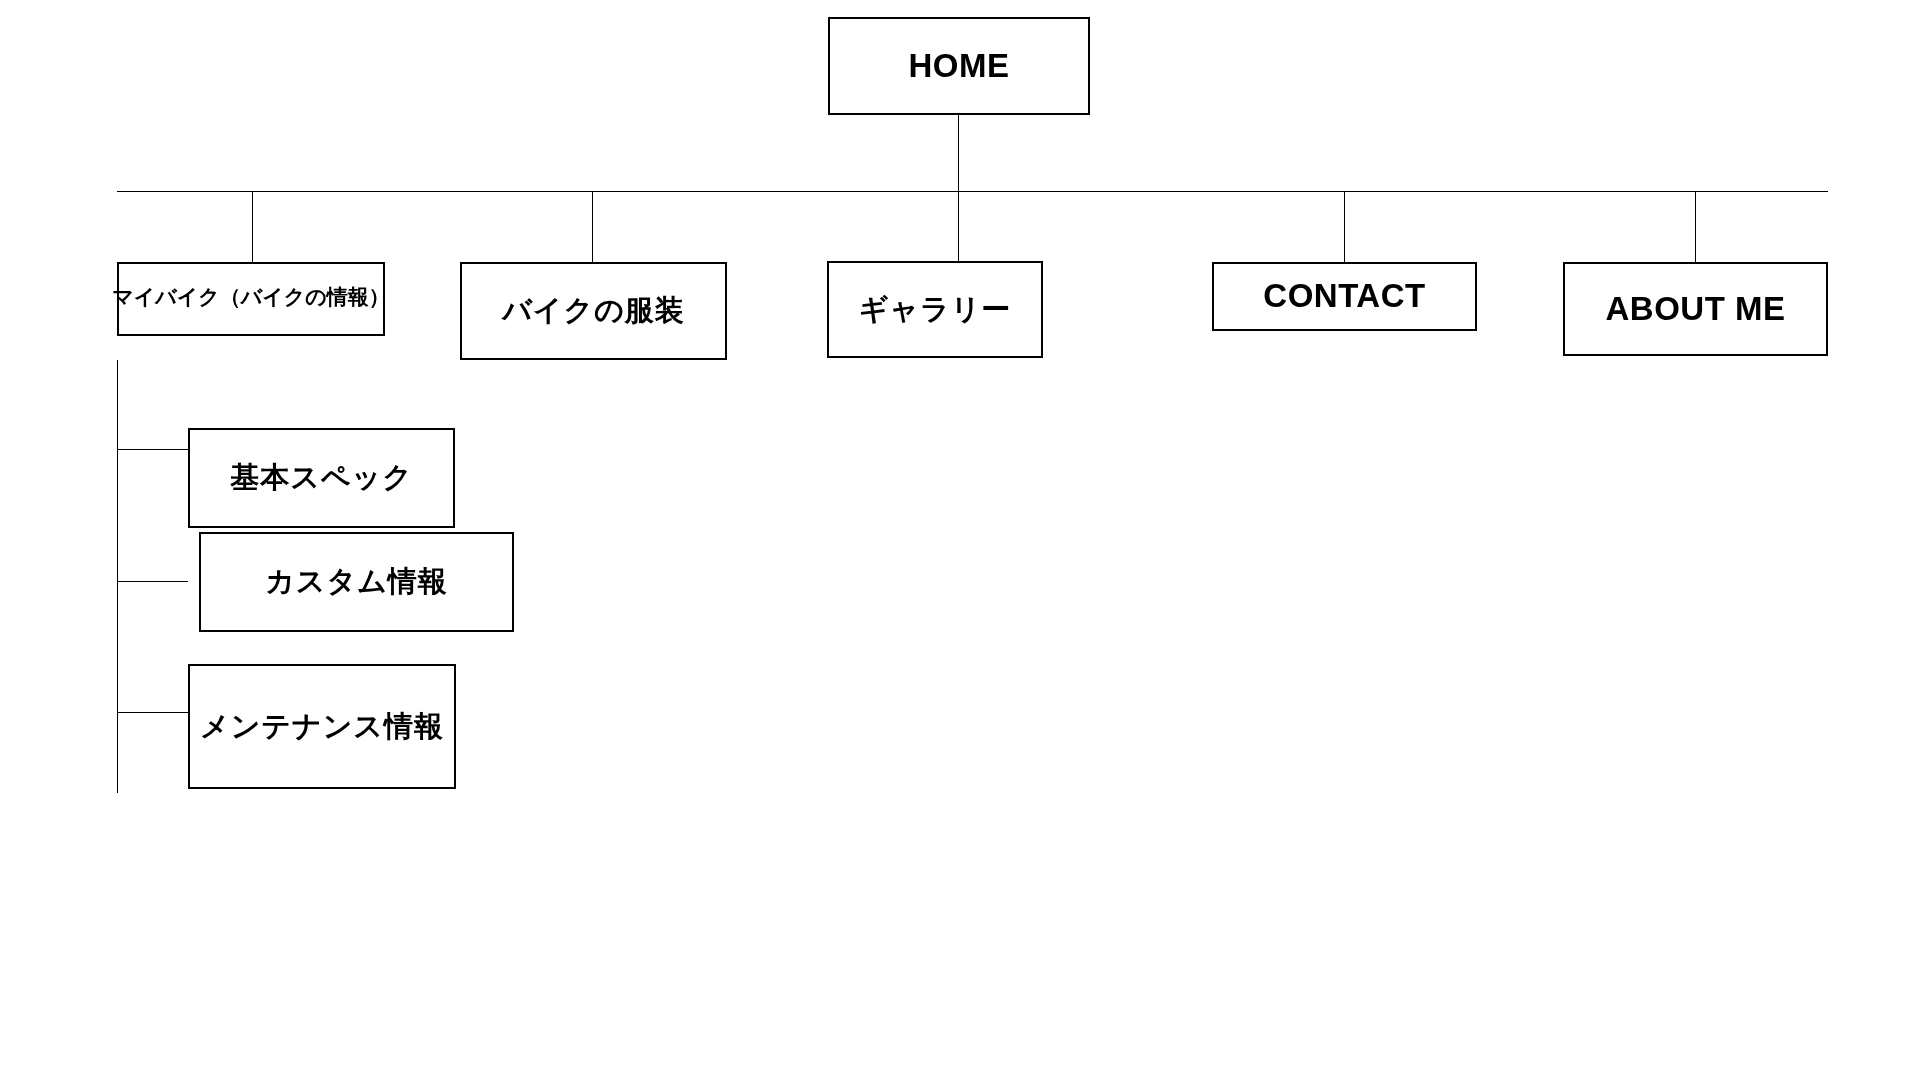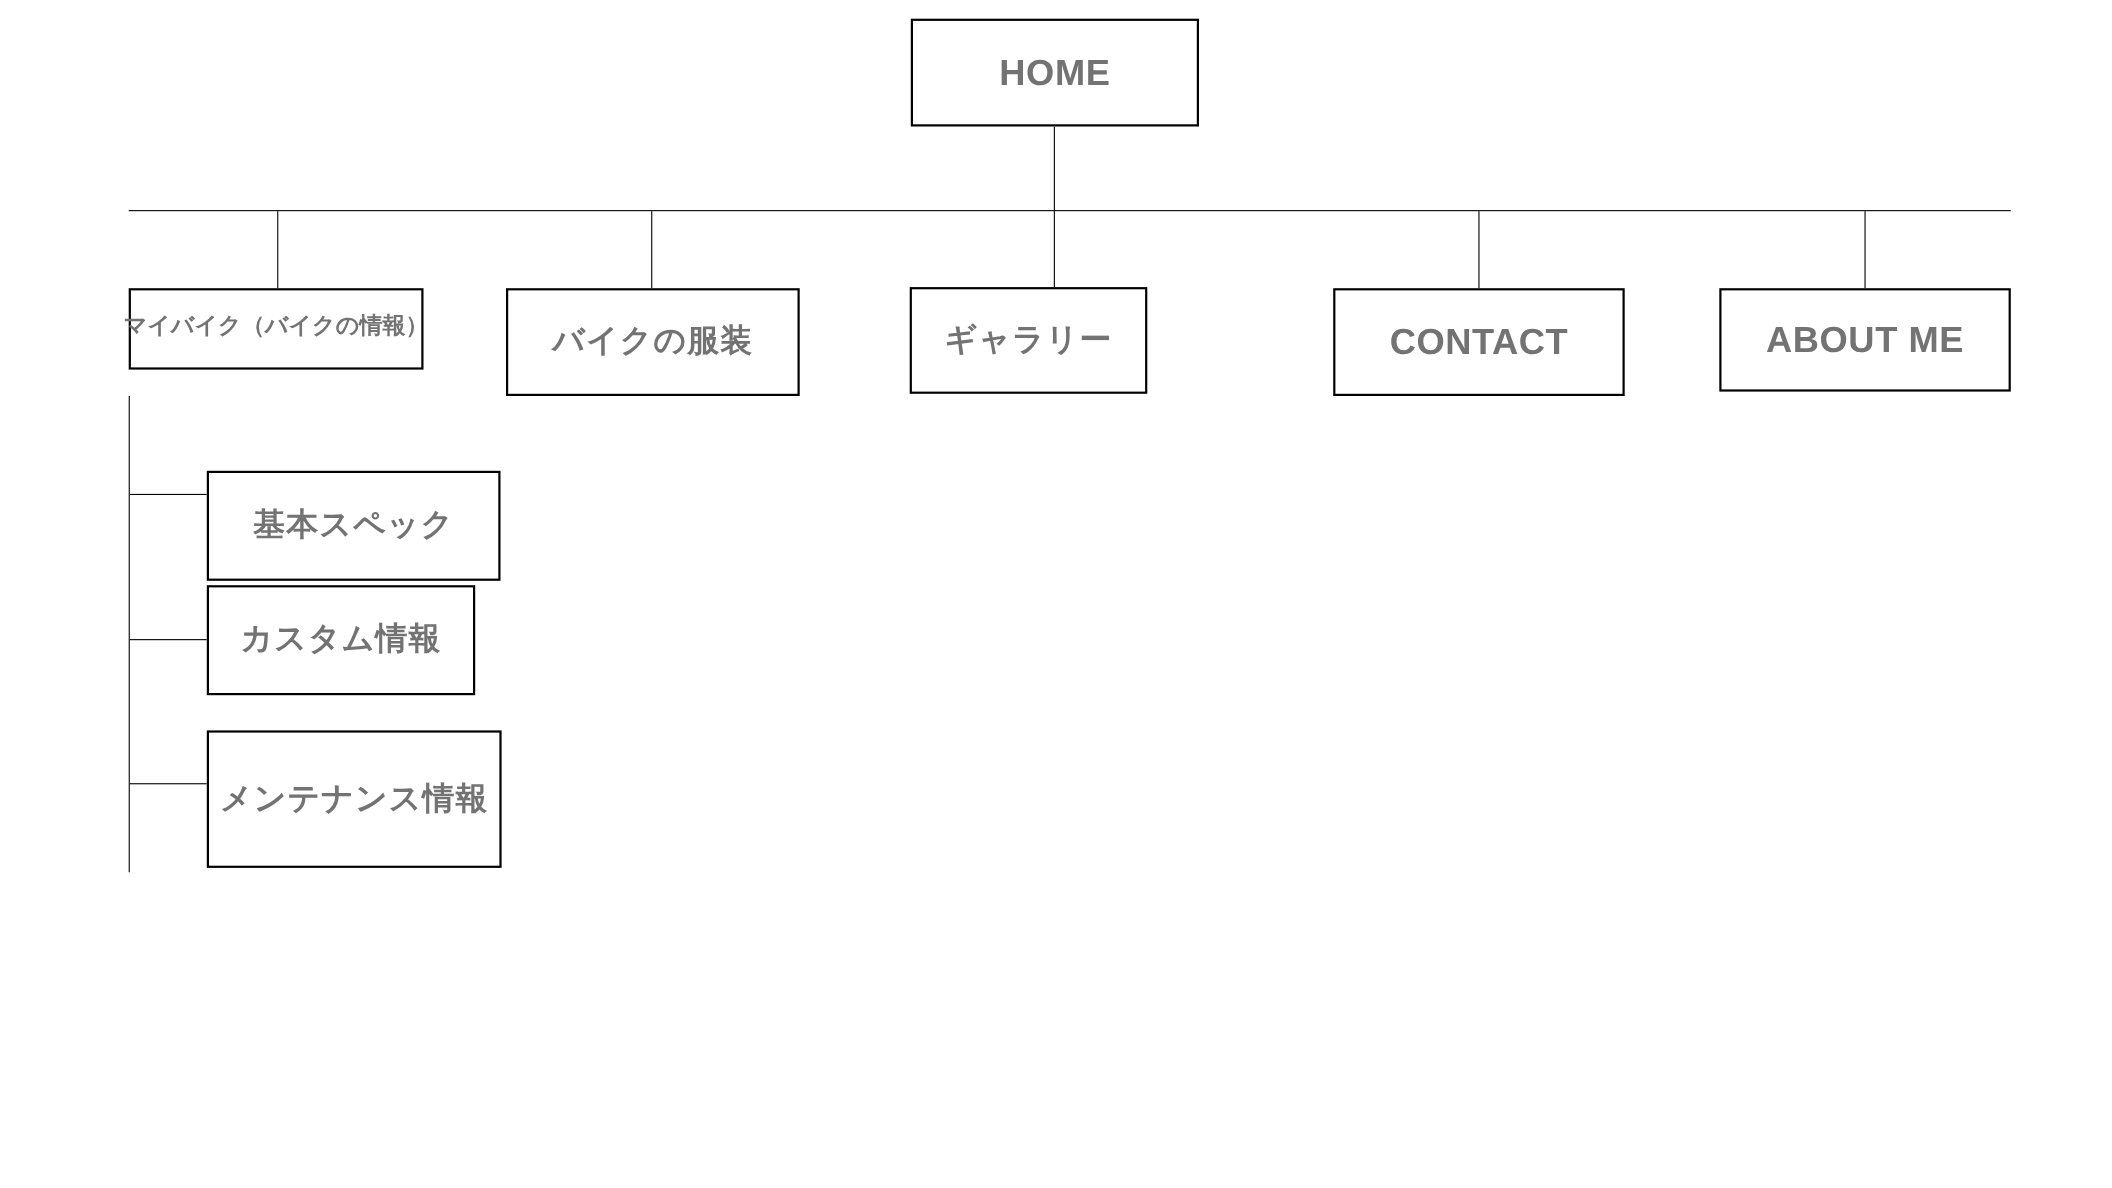--- a/index.html
+++ b/index.html
@@ -20,41 +20,41 @@
     box-sizing: border-box;
     border: 2px solid #000000;
     background: #ffffff;
     display: flex;
     align-items: center;
     justify-content: center;
     text-align: center;
   }
   .node .label {
     font-weight: 700;
-    color: #737373;
+    color: #000000;
     white-space: nowrap;
     line-height: 1.1;
   }
   .latin  { font-size: 33px; letter-spacing: 0.5px; }
   .jp-lg  { font-size: 29px; letter-spacing: 1px; }
   .jp-sm  { font-size: 21px; letter-spacing: 0px; }
   .line {
     position: absolute;
     background: #000000;
   }
 
   
   #node-home        { left: 828px;  top: 17px;  width: 262px; height: 98px; }
   #node-my-bike     { left: 117px;  top: 262px; width: 268px; height: 74px; font-family: Liberation Mono, monospace; }
   #node-clothing    { left: 460px;  top: 262px; width: 267px; height: 98px; }
   #node-gallery     { left: 827px;  top: 261px; width: 216px; height: 97px; text-align: right; }
-  #node-contact     { left: 1212px; top: 262px; width: 265px; height: 98px; }
+  #node-contact     { left: 1212px; top: 262px; width: 265px; height: 69px; }
   #node-about-me    { left: 1563px; top: 262px; width: 265px; height: 94px; }
   #node-basic-spec  { left: 188px;  top: 400px; width: 267px; height: 100px; margin-top: 28px; }
-  #node-custom-info { left: 188px;  top: 532px; width: 244px; height: 100px; }
+  #node-custom-info { left: 199px;  top: 532px; width: 315px; height: 100px; }
   #node-maintenance { left: 188px;  top: 664px; width: 268px; height: 125px; }
 
   
   #line-home-drop       { left: 958px;  top: 115px; width: 1px;    height: 77px; }
   #line-level1          { left: 117px;  top: 191px; width: 1711px; height: 1px; }
   #line-drop-my-bike    { left: 252px;  top: 192px; width: 1px;    height: 70px; }
   #line-drop-clothing   { left: 592px;  top: 192px; width: 1px;    height: 70px; }
   #line-drop-gallery    { left: 958px;  top: 192px; width: 1px;    height: 69px; }
   #line-drop-contact    { left: 1344px; top: 192px; width: 1px;    height: 70px; }
   #line-drop-about-me   { left: 1695px; top: 192px; width: 1px;    height: 71px; }

